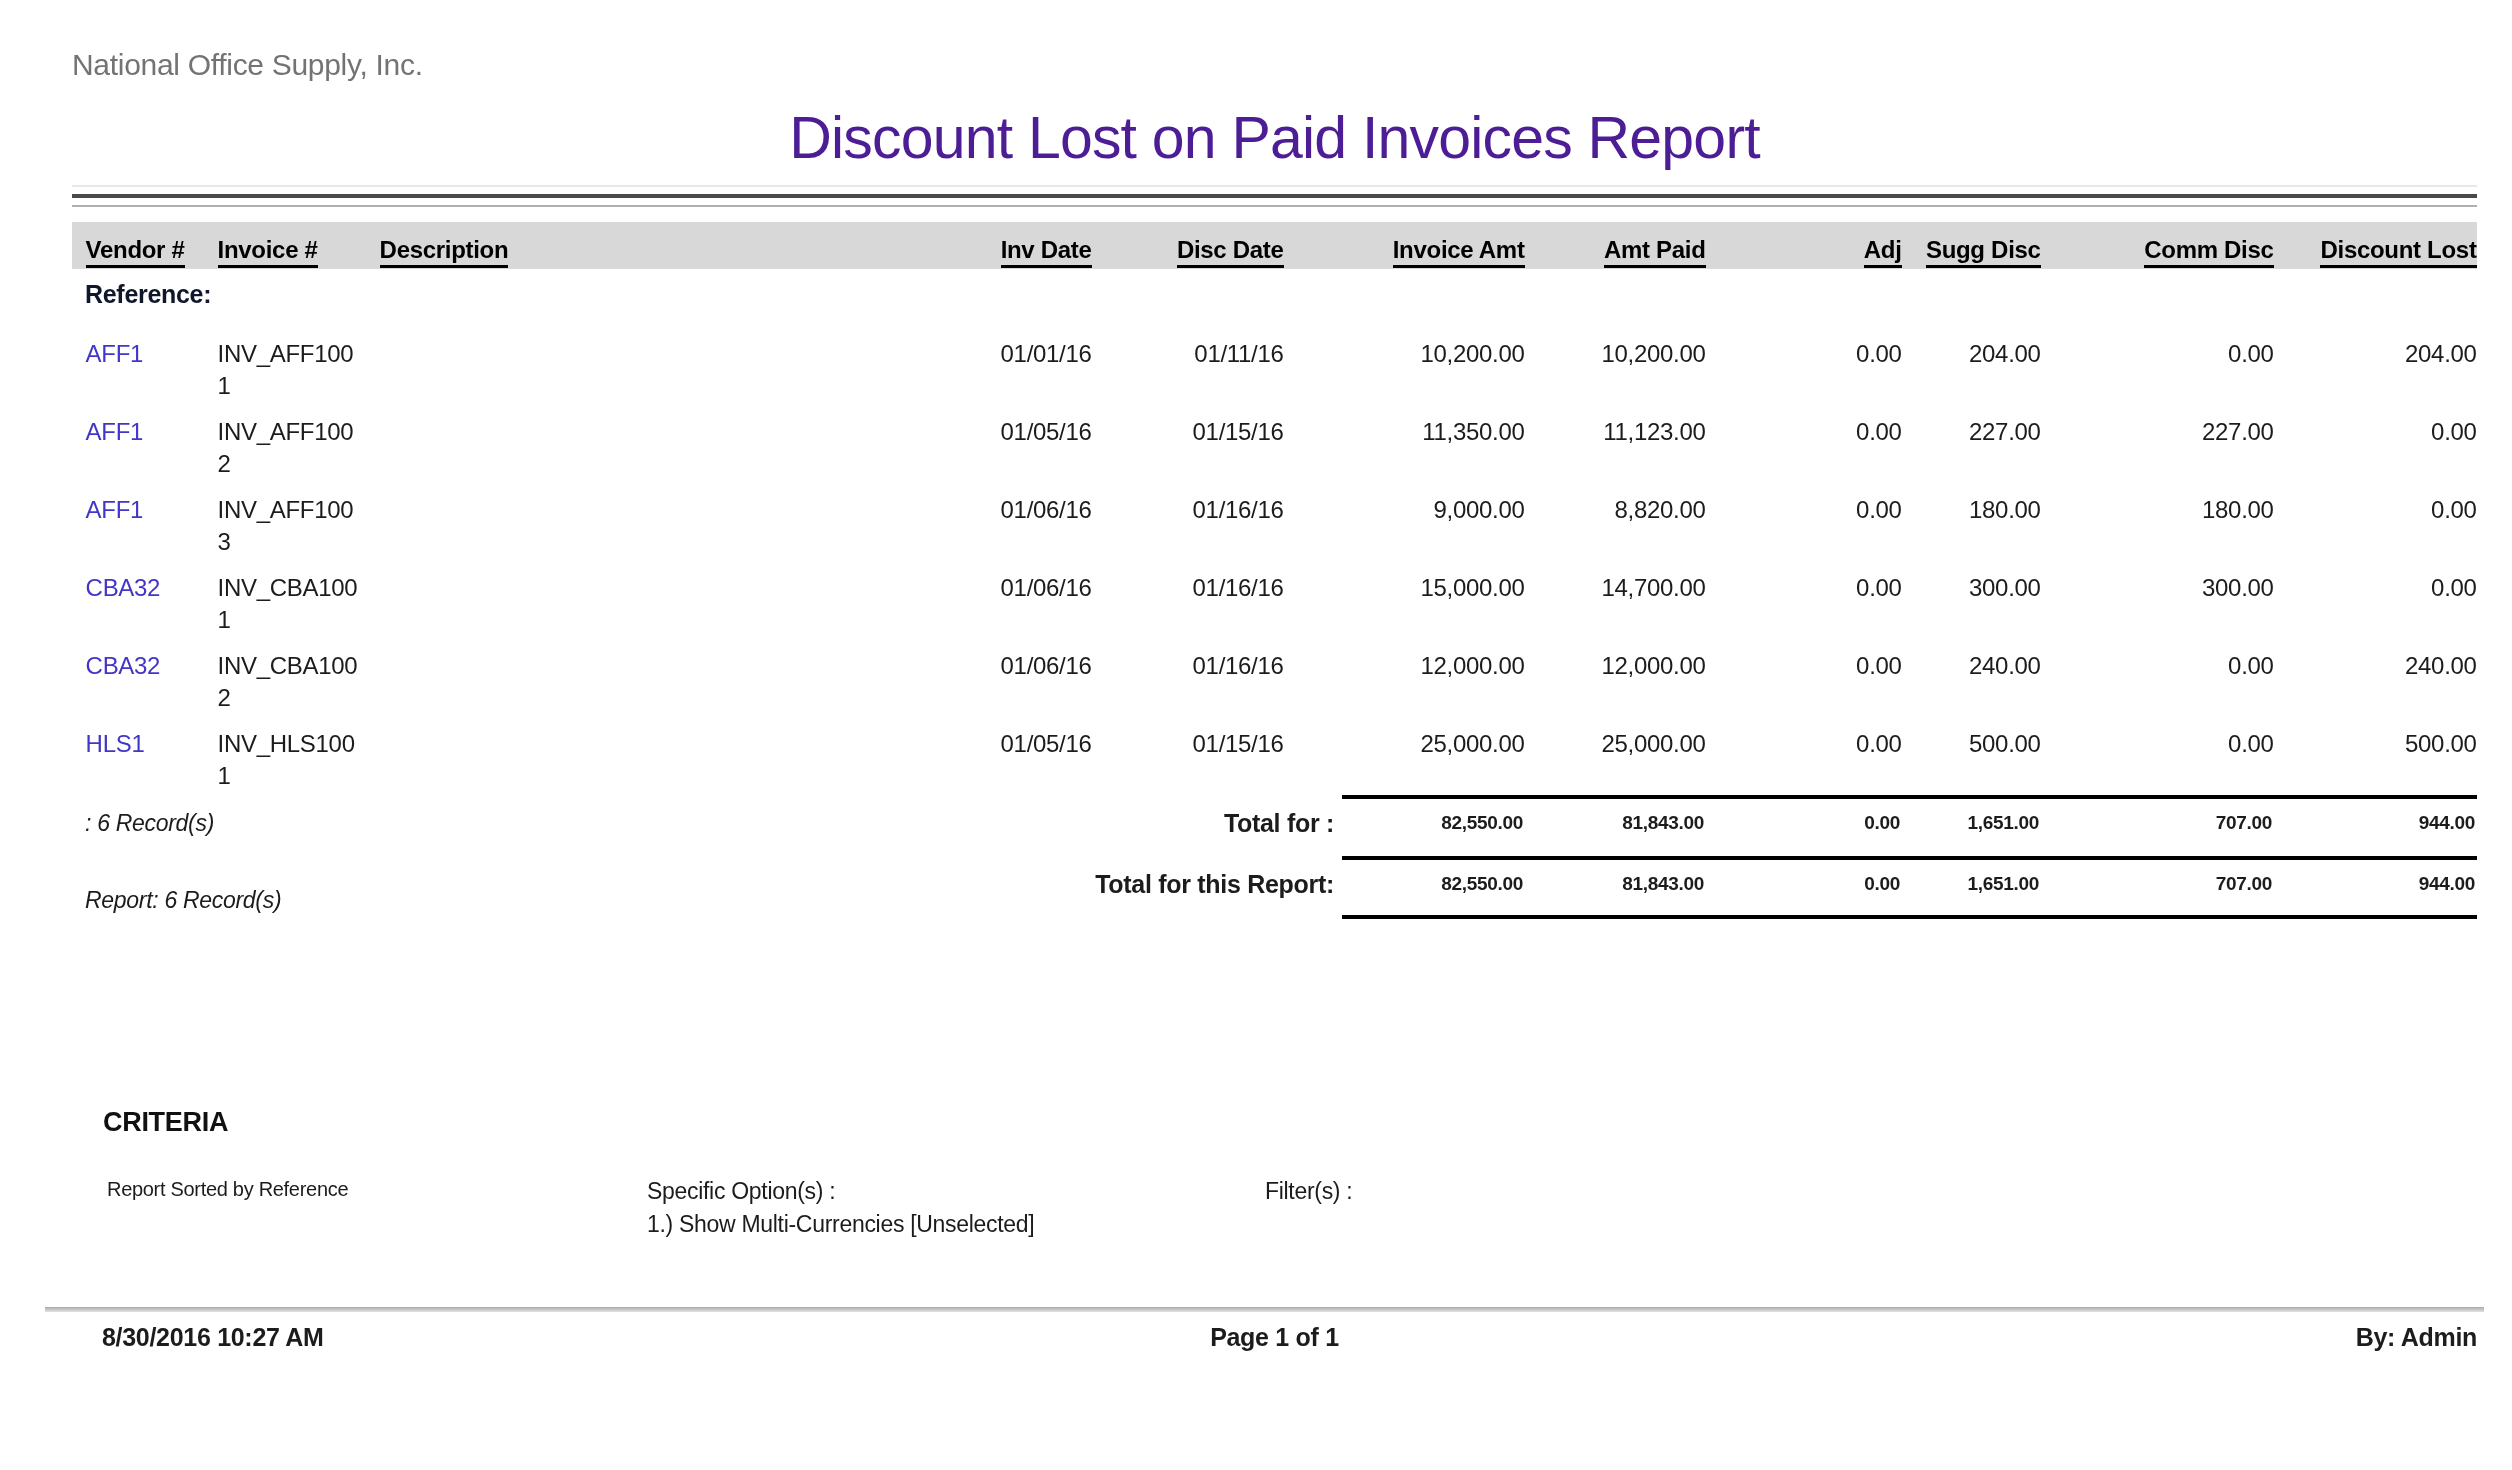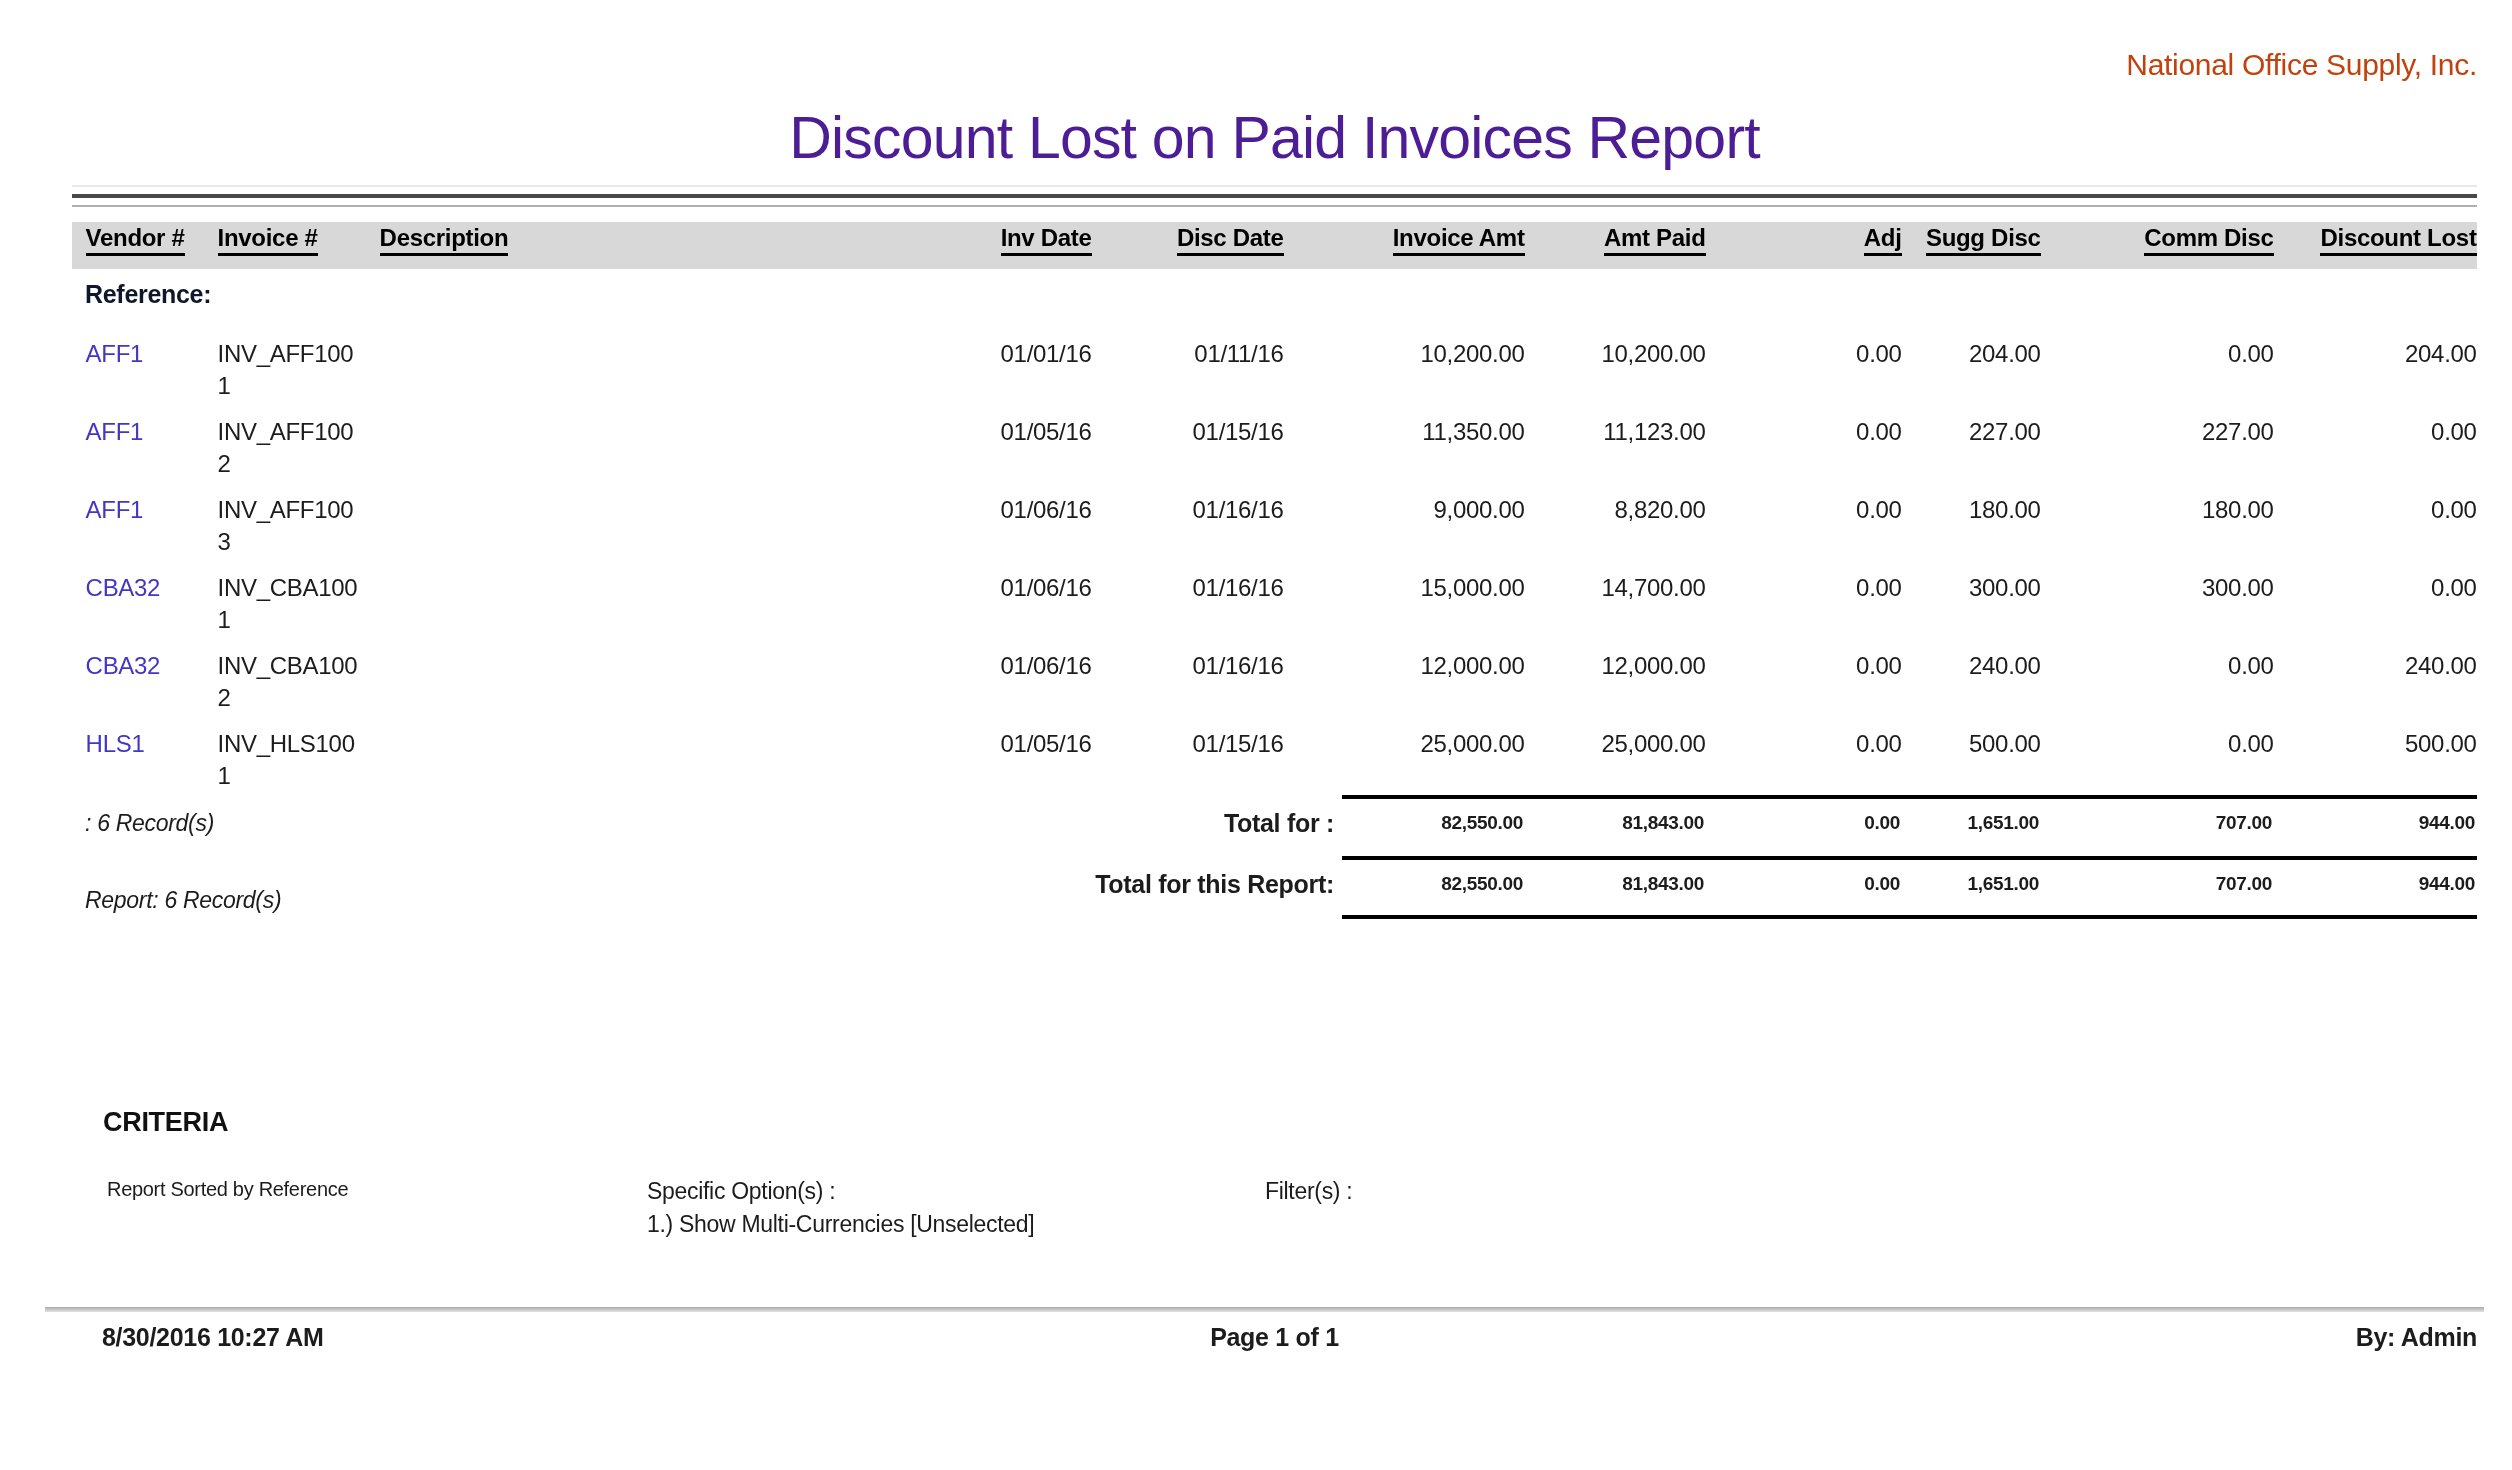--- a/index.html
+++ b/index.html
@@ -4,42 +4,42 @@
 <style>
   html,body { margin:0; padding:0; background:#fff; }
   .page {
     position:relative; width:2512px; height:1470px; background:#ffffff;
     font-family:"Liberation Sans", sans-serif; color:#1c1c1c; overflow:hidden;
     letter-spacing:-0.3px;
   }
   
   .company {
     position:absolute; left:72px; width:2405px; top:48px;
-    text-align:right; font-size:30px; color:#c2410c;
+    text-align:left; font-size:30px; color:#737373;
   }
   .title {
     position:absolute; left:72px; width:2405px; top:104px;
     text-align:center; font-size:59px; letter-spacing:-0.8px; color:#4c1d95;
   }
   .rule { position:absolute; left:72px; width:2405px; }
   .rule-faint  { top:185px; height:1.5px; background:#e8e8e8; }
   .rule-dark   { top:194px; height:3.8px; background:#4a4a4a; }
   .rule-light  { top:205px; height:2.3px; background:#b0b0b0; }
 
   
   .grid {
     display:grid;
     grid-template-columns:132px 162px 595px 117px 192px 241px 181px 196px 139px 233px 203px;
     padding-left:13.6px; box-sizing:border-box;
   }
   .header-band {
     position:absolute; left:72px; top:222px; width:2405px; height:47px;
     background:#d8d8d8; align-items:end;
   }
-  .hcell { font-weight:bold; font-size:24px; color:#000; padding-bottom:13px; }
+  .hcell { font-weight:bold; font-size:24px; color:#000; padding-bottom:1px; }
   .hcell span { display:inline-block; border-bottom:3px solid #000; padding-bottom:1.5px; }
   .t-right { text-align:right; }
 
   .group-label {
     position:absolute; left:85px; top:280px;
     font-weight:bold; font-size:25px; color:#0f172a;
   }
 
   .rows { position:absolute; left:72px; top:335px; width:2405px; }
   .row { height:78px; line-height:32px; font-size:24px; padding-top:3px; box-sizing:border-box; }

